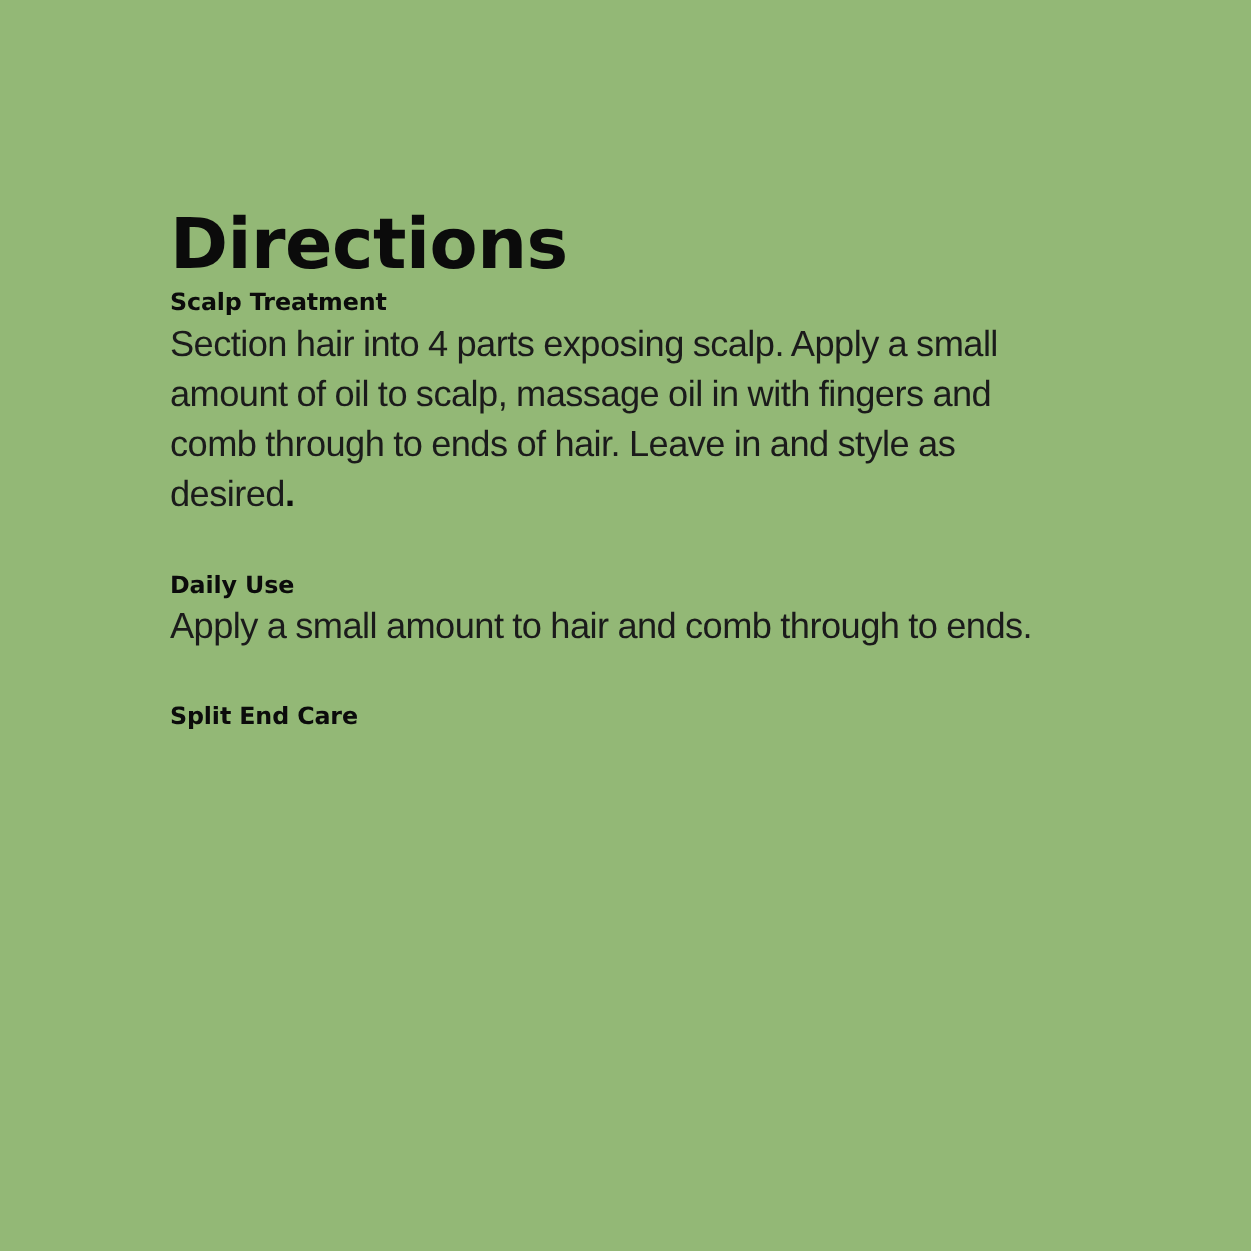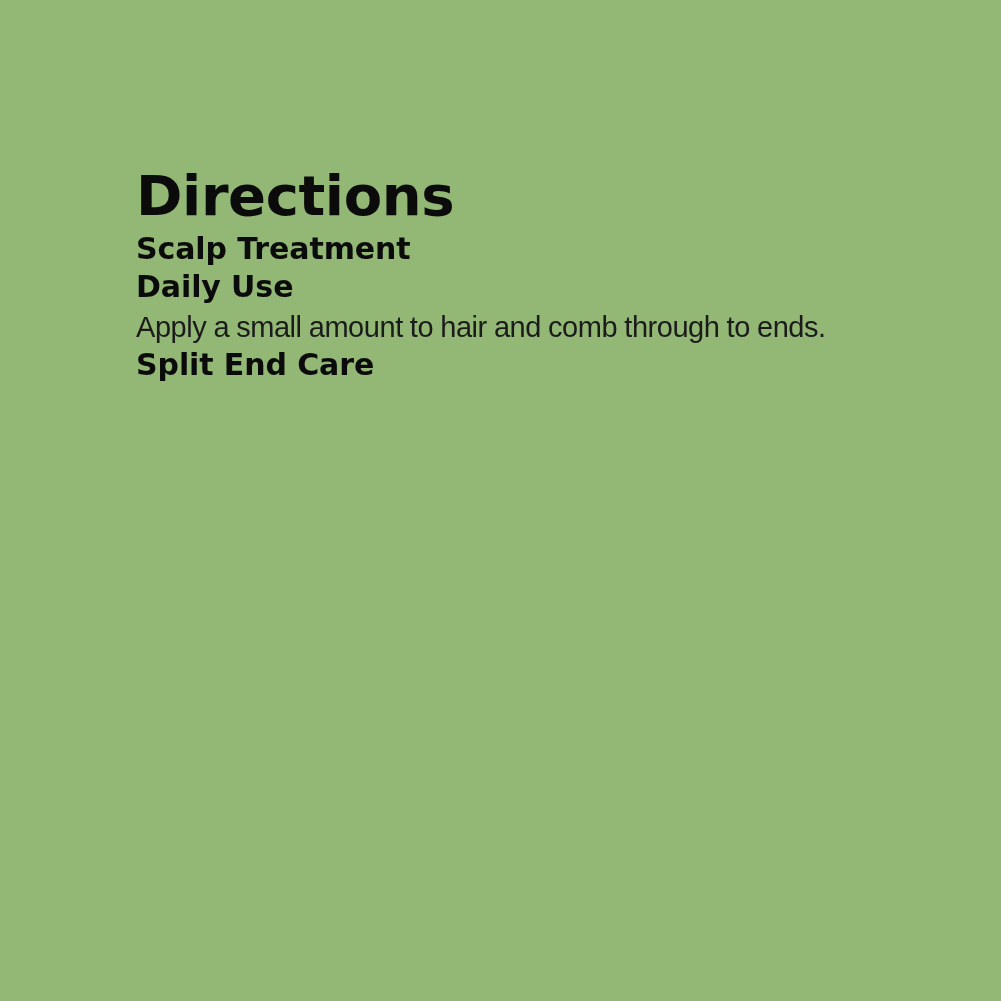--- a/index.html
+++ b/index.html
@@ -30,25 +30,26 @@
     color: #0b0b0b;
     letter-spacing: -0.4px;
     margin: 0 0 6px 0;
     padding: 0;
   }
 
   .section {
     margin: 0;
   }
   .section + .section {
+    margin-top: 41px;
   }
 
   .section-heading {
     font-family: "DejaVu Sans", "Liberation Sans", sans-serif;
-    font-size: 30px;
+    font-size: 19px;
     font-weight: 700;
     line-height: 1.22;
     color: #0b0b0b;
     letter-spacing: -0.1px;
     margin: 0 0 1px 0;
     padding: 0;
   }
 
   .section-body {
     font-family: "Liberation Sans", "DejaVu Sans", sans-serif;
@@ -69,20 +70,21 @@
 </style>
 </head>
 <body>
 
 <div class="panel">
 
   <h1 class="page-title">Directions</h1>
 
   <div class="section">
     <h2 class="section-heading">Scalp Treatment</h2>
+    <p class="section-body"><span>Section hair into 4 parts exposing scalp. Apply a small amount of oil to scalp, massage oil in with fingers and comb through to ends of hair. Leave in and style as desired</span><span class="strong-period">.</span></p>
   </div>
 
   <div class="section">
     <h2 class="section-heading">Daily Use</h2>
     <p class="section-body">Apply a small amount to hair and comb through to ends.</p>
   </div>
 
   <div class="section">
     <h2 class="section-heading">Split End Care</h2>
   </div>

